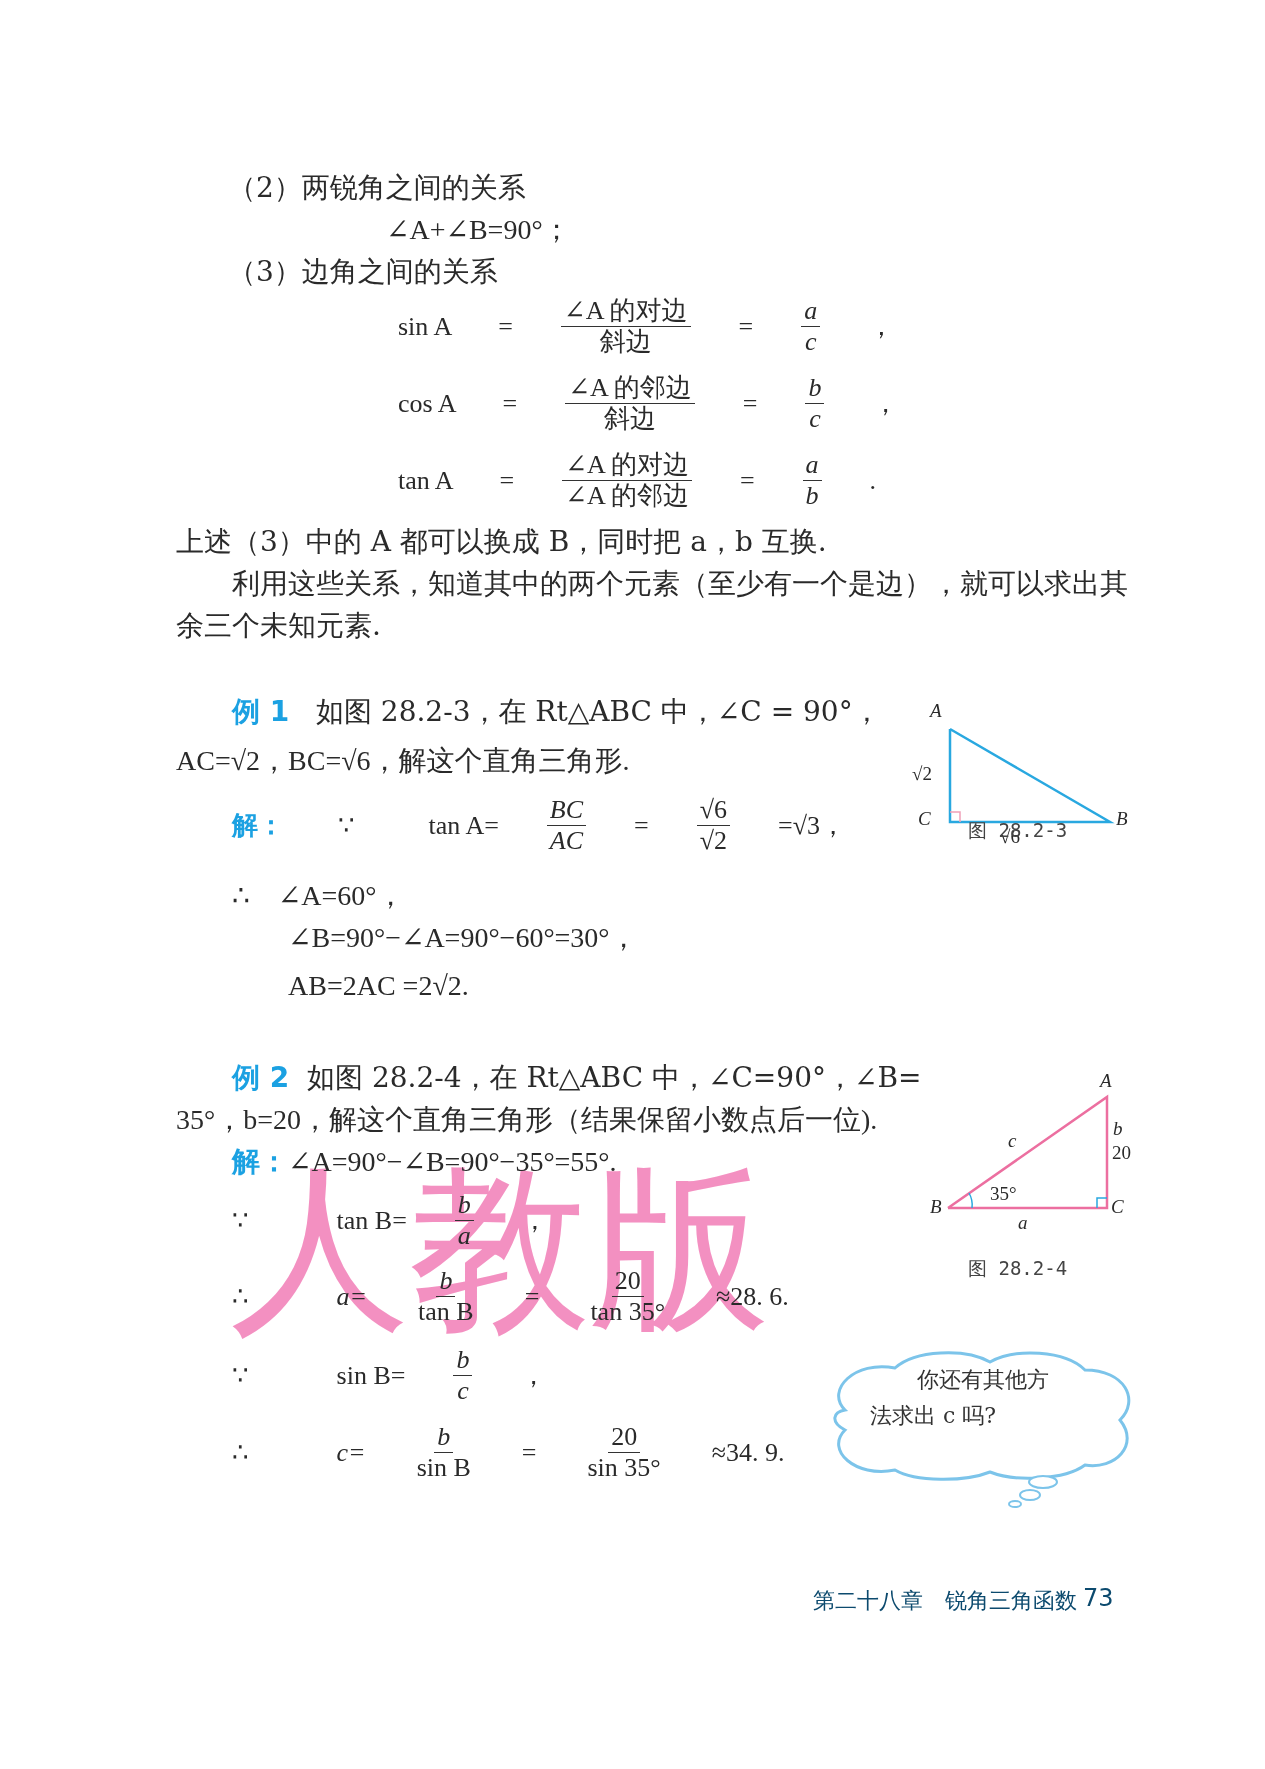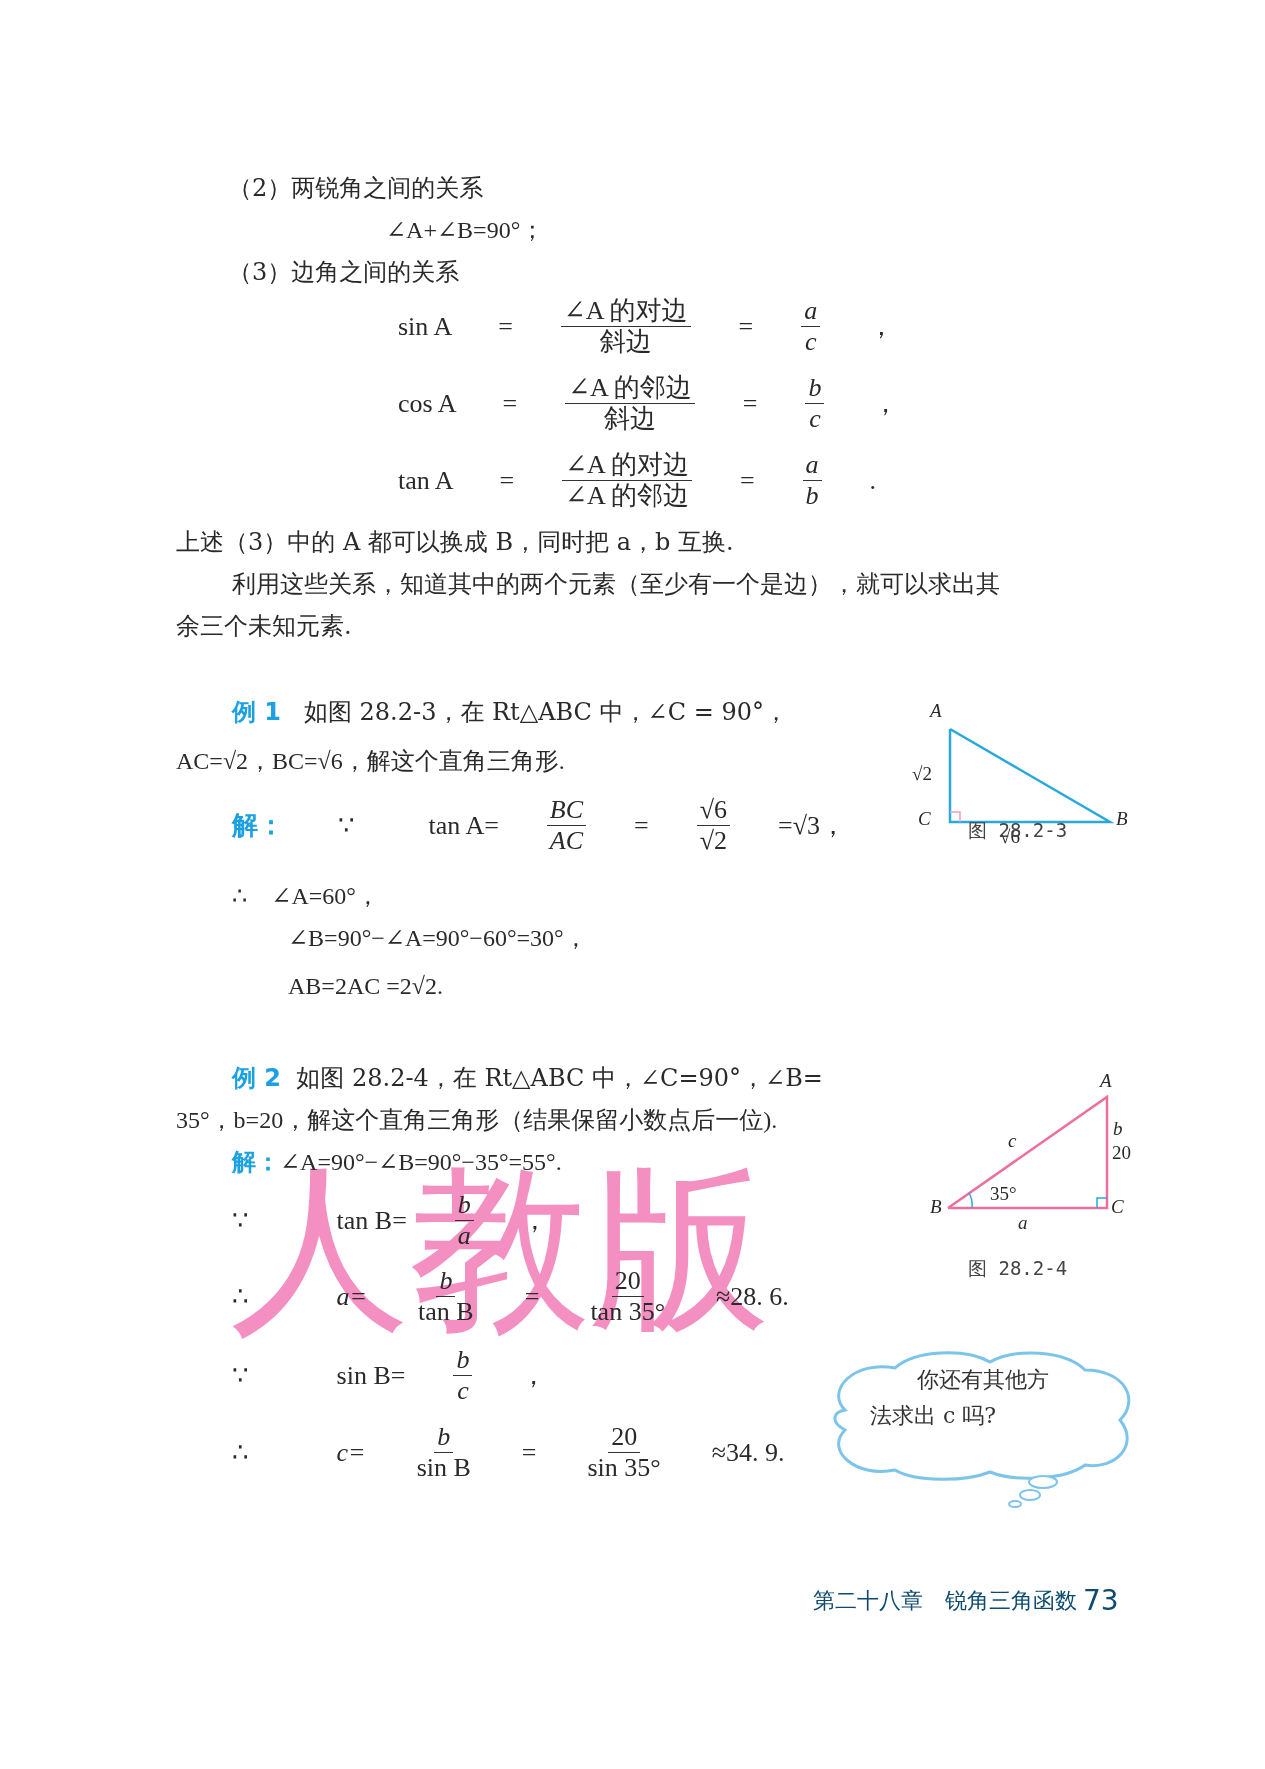--- a/index.html
+++ b/index.html
@@ -1,19 +1,19 @@
 <!DOCTYPE html>
 <html><head>
 <meta charset="utf-8">
 <style>
   html, body { margin:0; padding:0; background:#ffffff; }
   body { width:1265px; height:1769px; position:relative; overflow:hidden;
          font-family:"DejaVu Serif", "Liberation Serif", serif; color:#2a2a2a; }
   .abs { position:absolute; white-space:nowrap; }
-  .txt { font-size:24px; line-height:32px; }
+  .txt { font-size:28px; line-height:32px; }
   .math { font-family:"Liberation Serif", "DejaVu Serif", serif; }
   .it { font-style:italic; }
   .blue { color:#1ba1e2; font-weight:bold; font-family:"DejaVu Sans", sans-serif; }
   .frac { display:inline-flex; flex-direction:column; align-items:center; vertical-align:middle; margin:0 2px; }
   .frac .num { border-bottom:1.5px solid #333; padding:0 3px; line-height:30px; }
   .frac .den { padding:0 3px; line-height:30px; }
   .eqline { font-size:26px; display:flex; align-items:center;gap:46px; }
   .caption { font-size:19px; color:#444; font-family:"DejaVu Sans Mono", monospace; }
   .fig-label { font-size:19px; font-style:italic; font-family:"Liberation Serif", serif; }
   .footer { font-size:22px; font-family:"DejaVu Sans", sans-serif; color:#0c4a6e; }
@@ -187,13 +187,13 @@
 <svg class="abs" style="left:815px; top:1340px;" width="330" height="170">
   <path d="M 30 70 C 10 50, 40 20, 80 28 C 100 10, 150 8, 175 22 C 200 8, 250 10, 270 30 C 310 30, 325 60, 305 80 C 325 105, 300 130, 270 125 C 250 140, 200 142, 175 132 C 150 142, 100 142, 80 130 C 40 138, 10 110, 30 90 C 15 82, 18 72, 30 70 Z" fill="#ffffff" stroke="#7cc4ea" stroke-width="3"></path>
   <ellipse cx="228" cy="142" rx="14" ry="6" fill="#fff" stroke="#7cc4ea" stroke-width="2"></ellipse>
   <ellipse cx="215" cy="155" rx="10" ry="5" fill="#fff" stroke="#7cc4ea" stroke-width="2"></ellipse>
   <ellipse cx="200" cy="164" rx="6" ry="3" fill="#fff" stroke="#7cc4ea" stroke-width="2"></ellipse>
 </svg>
 <div class="abs cloud-text" style="left:917px; top:1362px;">你还有其他方</div>
 <div class="abs cloud-text" style="left:870px; top:1398px;">法求出 c 吗?</div>
 
 <div class="abs footer" style="left:813px; top:1586px;">第二十八章　锐角三角函数</div>
-<div class="abs footer" style="left:1083px; top:1584px; font-size:28px;">73</div>
+<div class="abs footer" style="left:1083px; top:1584px; font-size:24px;">73</div>
 
 </body></html>

